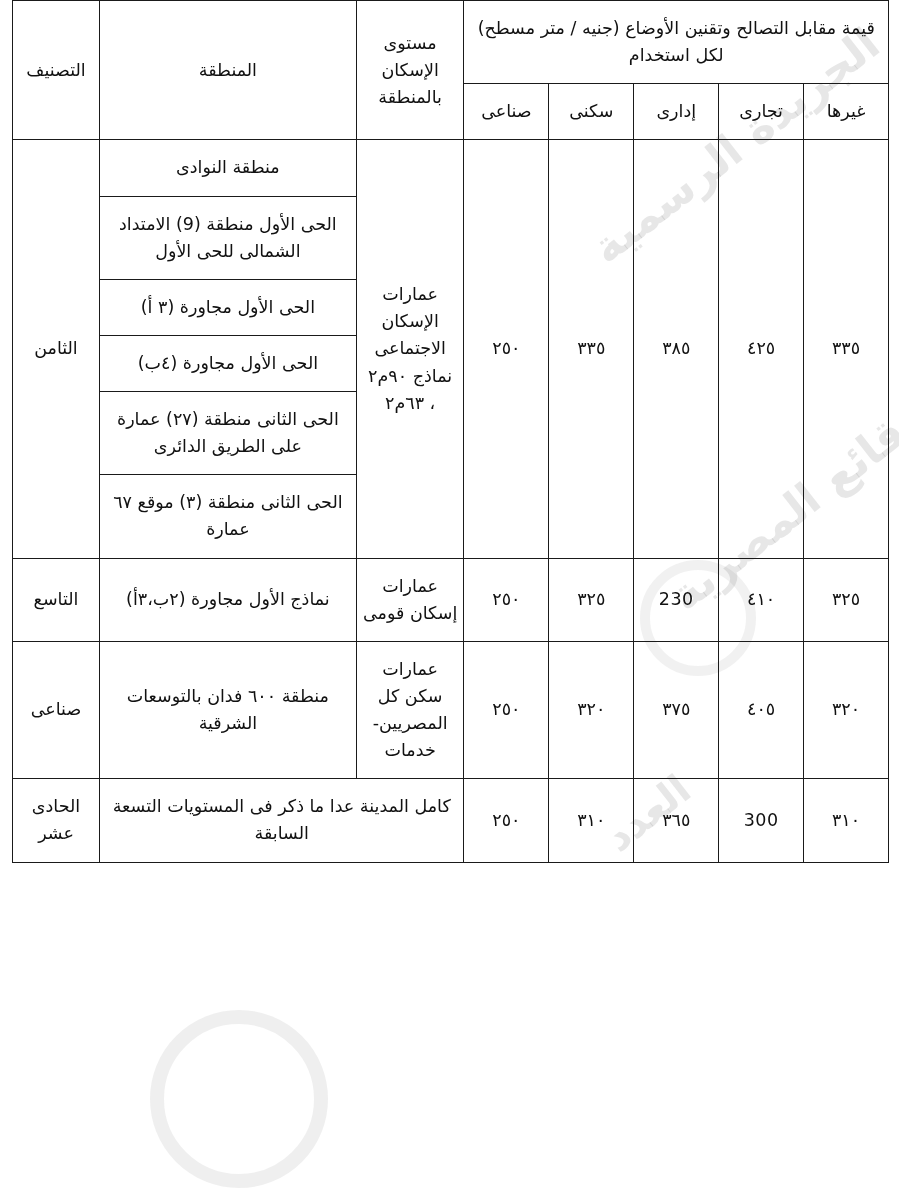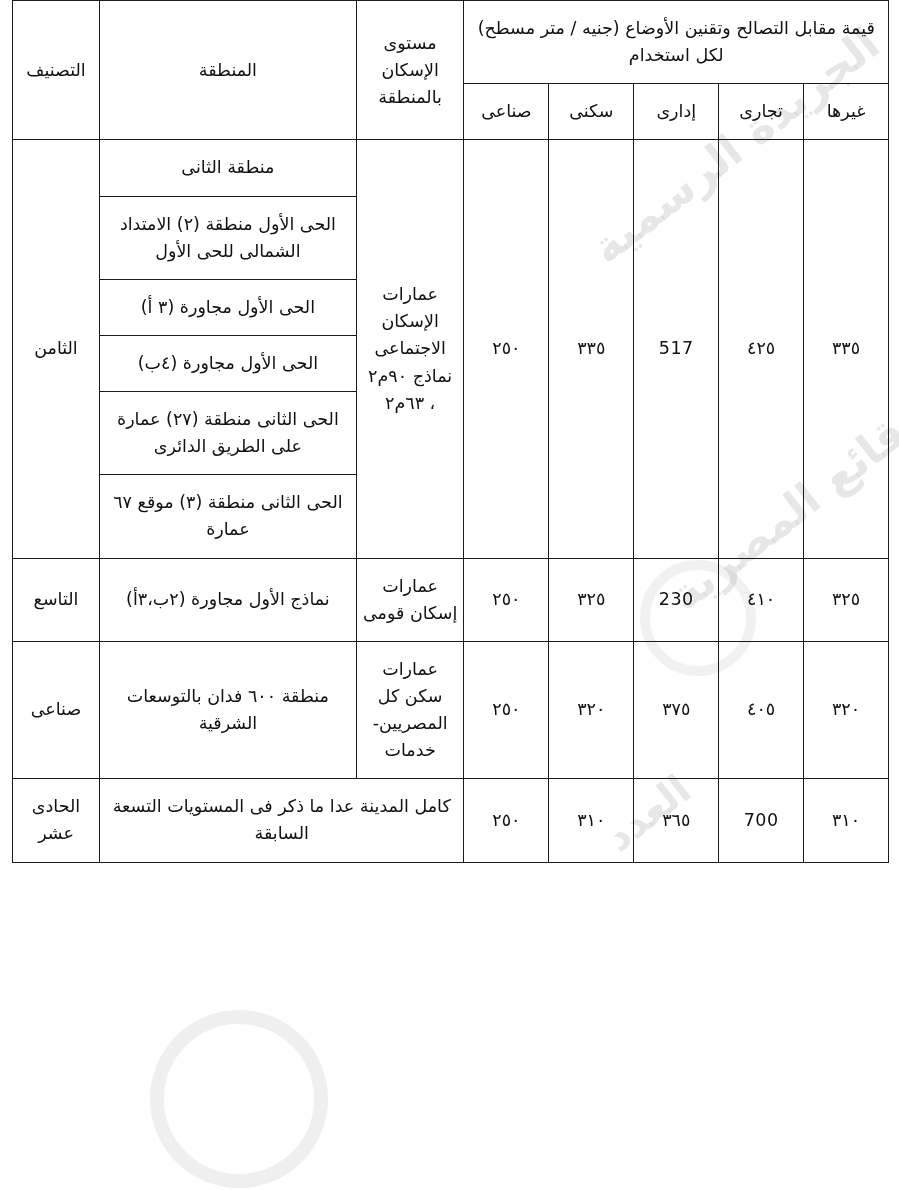--- a/index.html
+++ b/index.html
@@ -152,29 +152,29 @@
         <td class="num-cell">غيرها</td>
         <td class="num-cell">تجارى</td>
         <td class="num-cell">إدارى</td>
         <td class="num-cell">سكنى</td>
         <td class="num-cell">صناعى</td>
       </tr>
 
       <tr>
         <td class="num-cell" rowspan="6">٣٣٥</td>
         <td class="num-cell" rowspan="6">٤٢٥</td>
-        <td class="num-cell" rowspan="6">517</td>
+        <td class="num-cell" rowspan="6">٣٨٥</td>
         <td class="num-cell" rowspan="6">٣٣٥</td>
         <td class="num-cell" rowspan="6">٢٥٠</td>
         <td class="level-cell" rowspan="6">عمارات الإسكان الاجتماعى نماذج ٩٠م٢ ، ٦٣م٢</td>
-        <td class="region-cell">منطقة الثانى</td>
+        <td class="region-cell">منطقة النوادى</td>
         <td class="class-cell" rowspan="6">الثامن</td>
       </tr>
       <tr>
-        <td class="region-cell">الحى الأول منطقة (٢) الامتداد الشمالى للحى الأول</td>
+        <td class="region-cell">الحى الأول منطقة (9) الامتداد الشمالى للحى الأول</td>
       </tr>
       <tr>
         <td class="region-cell">الحى الأول مجاورة (٣ أ)</td>
       </tr>
       <tr>
         <td class="region-cell">الحى الأول مجاورة (٤ب)</td>
       </tr>
       <tr>
         <td class="region-cell">الحى الثانى منطقة (٢٧) عمارة على الطريق الدائرى</td>
       </tr>
@@ -199,21 +199,21 @@
         <td class="num-cell">٣٧٥</td>
         <td class="num-cell">٣٢٠</td>
         <td class="num-cell">٢٥٠</td>
         <td class="level-cell">عمارات سكن كل المصريين-خدمات</td>
         <td class="region-cell">منطقة ٦٠٠ فدان بالتوسعات الشرقية</td>
         <td class="class-cell">صناعى</td>
       </tr>
 
       <tr>
         <td class="num-cell">٣١٠</td>
-        <td class="num-cell">700</td>
+        <td class="num-cell">300</td>
         <td class="num-cell">٣٦٥</td>
         <td class="num-cell">٣١٠</td>
         <td class="num-cell">٢٥٠</td>
         <td class="region-cell wide-region" colspan="2">كامل المدينة عدا ما ذكر فى المستويات التسعة السابقة</td>
         <td class="class-cell">الحادى عشر</td>
       </tr>
     </tbody>
   </table>
 </div>
 

